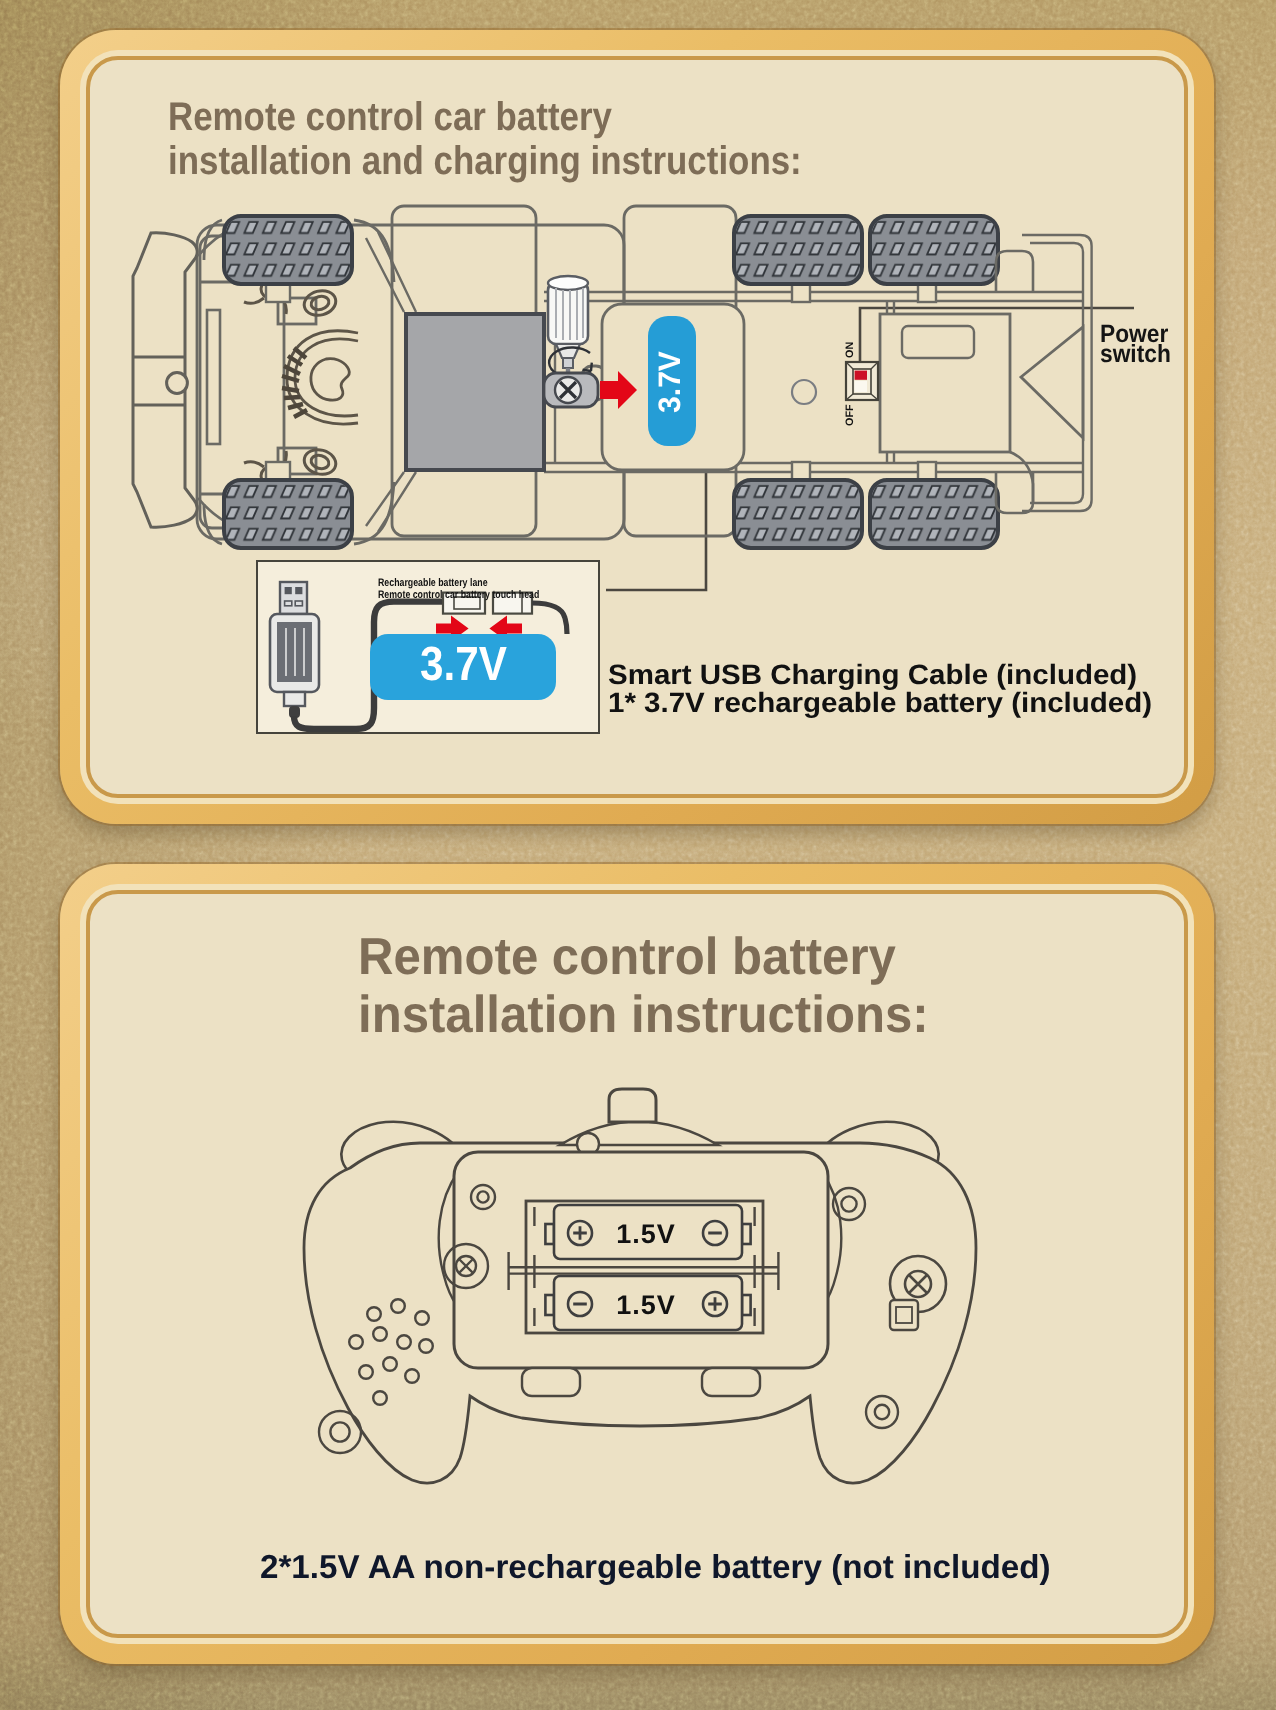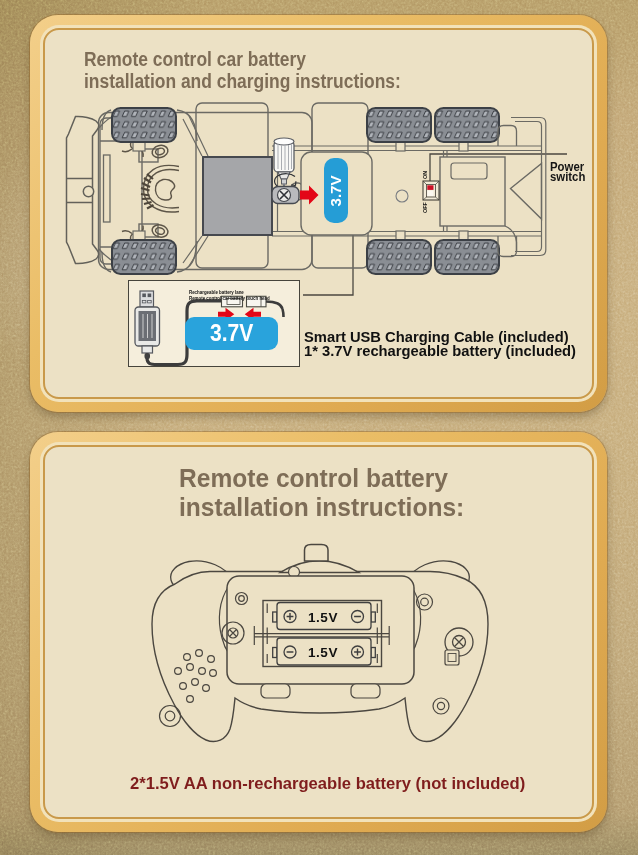--- a/index.html
+++ b/index.html
@@ -319,13 +319,13 @@
 <div class="abs" style="left:185px;top:317px;width:93px;height:33px;border-radius:9px;background:#29a3dc;color:#fff;font-weight:bold;font-size:24px;line-height:32px;text-align:center;"><span style="display:inline-block;transform:scaleX(0.88);">3.7V</span></div>
 
 <div class="abs" style="left:323.5px;top:158px;width:24.5px;height:65px;border-radius:10px;background:#259dd6;color:#fff;display:flex;align-items:center;justify-content:center;">
     <span style="transform:rotate(-90deg) scaleX(0.97);font-weight:bold;font-size:15.5px;white-space:nowrap;">3.7V</span>
   </div>
 
 <div class="abs" style="left:304px;top:330px;font-size:14px;line-height:14.1px;font-weight:bold;color:#111;transform:scaleX(1.053);transform-origin:left top;white-space:nowrap;">Smart USB Charging Cable (included)<br>1* 3.7V rechargeable battery (included)</div>
 
 <div class="abs" style="left:179px;top:464px;font-size:26px;line-height:29.4px;font-weight:bold;color:#7e6d57;transform:scaleX(0.945);transform-origin:left top;white-space:nowrap;">Remote control battery<br>installation instructions:</div>
 
-<div class="abs" style="left:130px;top:774px;font-size:16.6px;font-weight:bold;color:#7f1d1d;transform:scaleX(1.0);transform-origin:left top;white-space:nowrap;">2*1.5V AA non-rechargeable battery (not included)</div>
+<div class="abs" style="left:130px;top:774px;font-size:16.6px;font-weight:bold;color:#0f172a;transform:scaleX(1.0);transform-origin:left top;white-space:nowrap;">2*1.5V AA non-rechargeable battery (not included)</div>
 
 </body></html>

